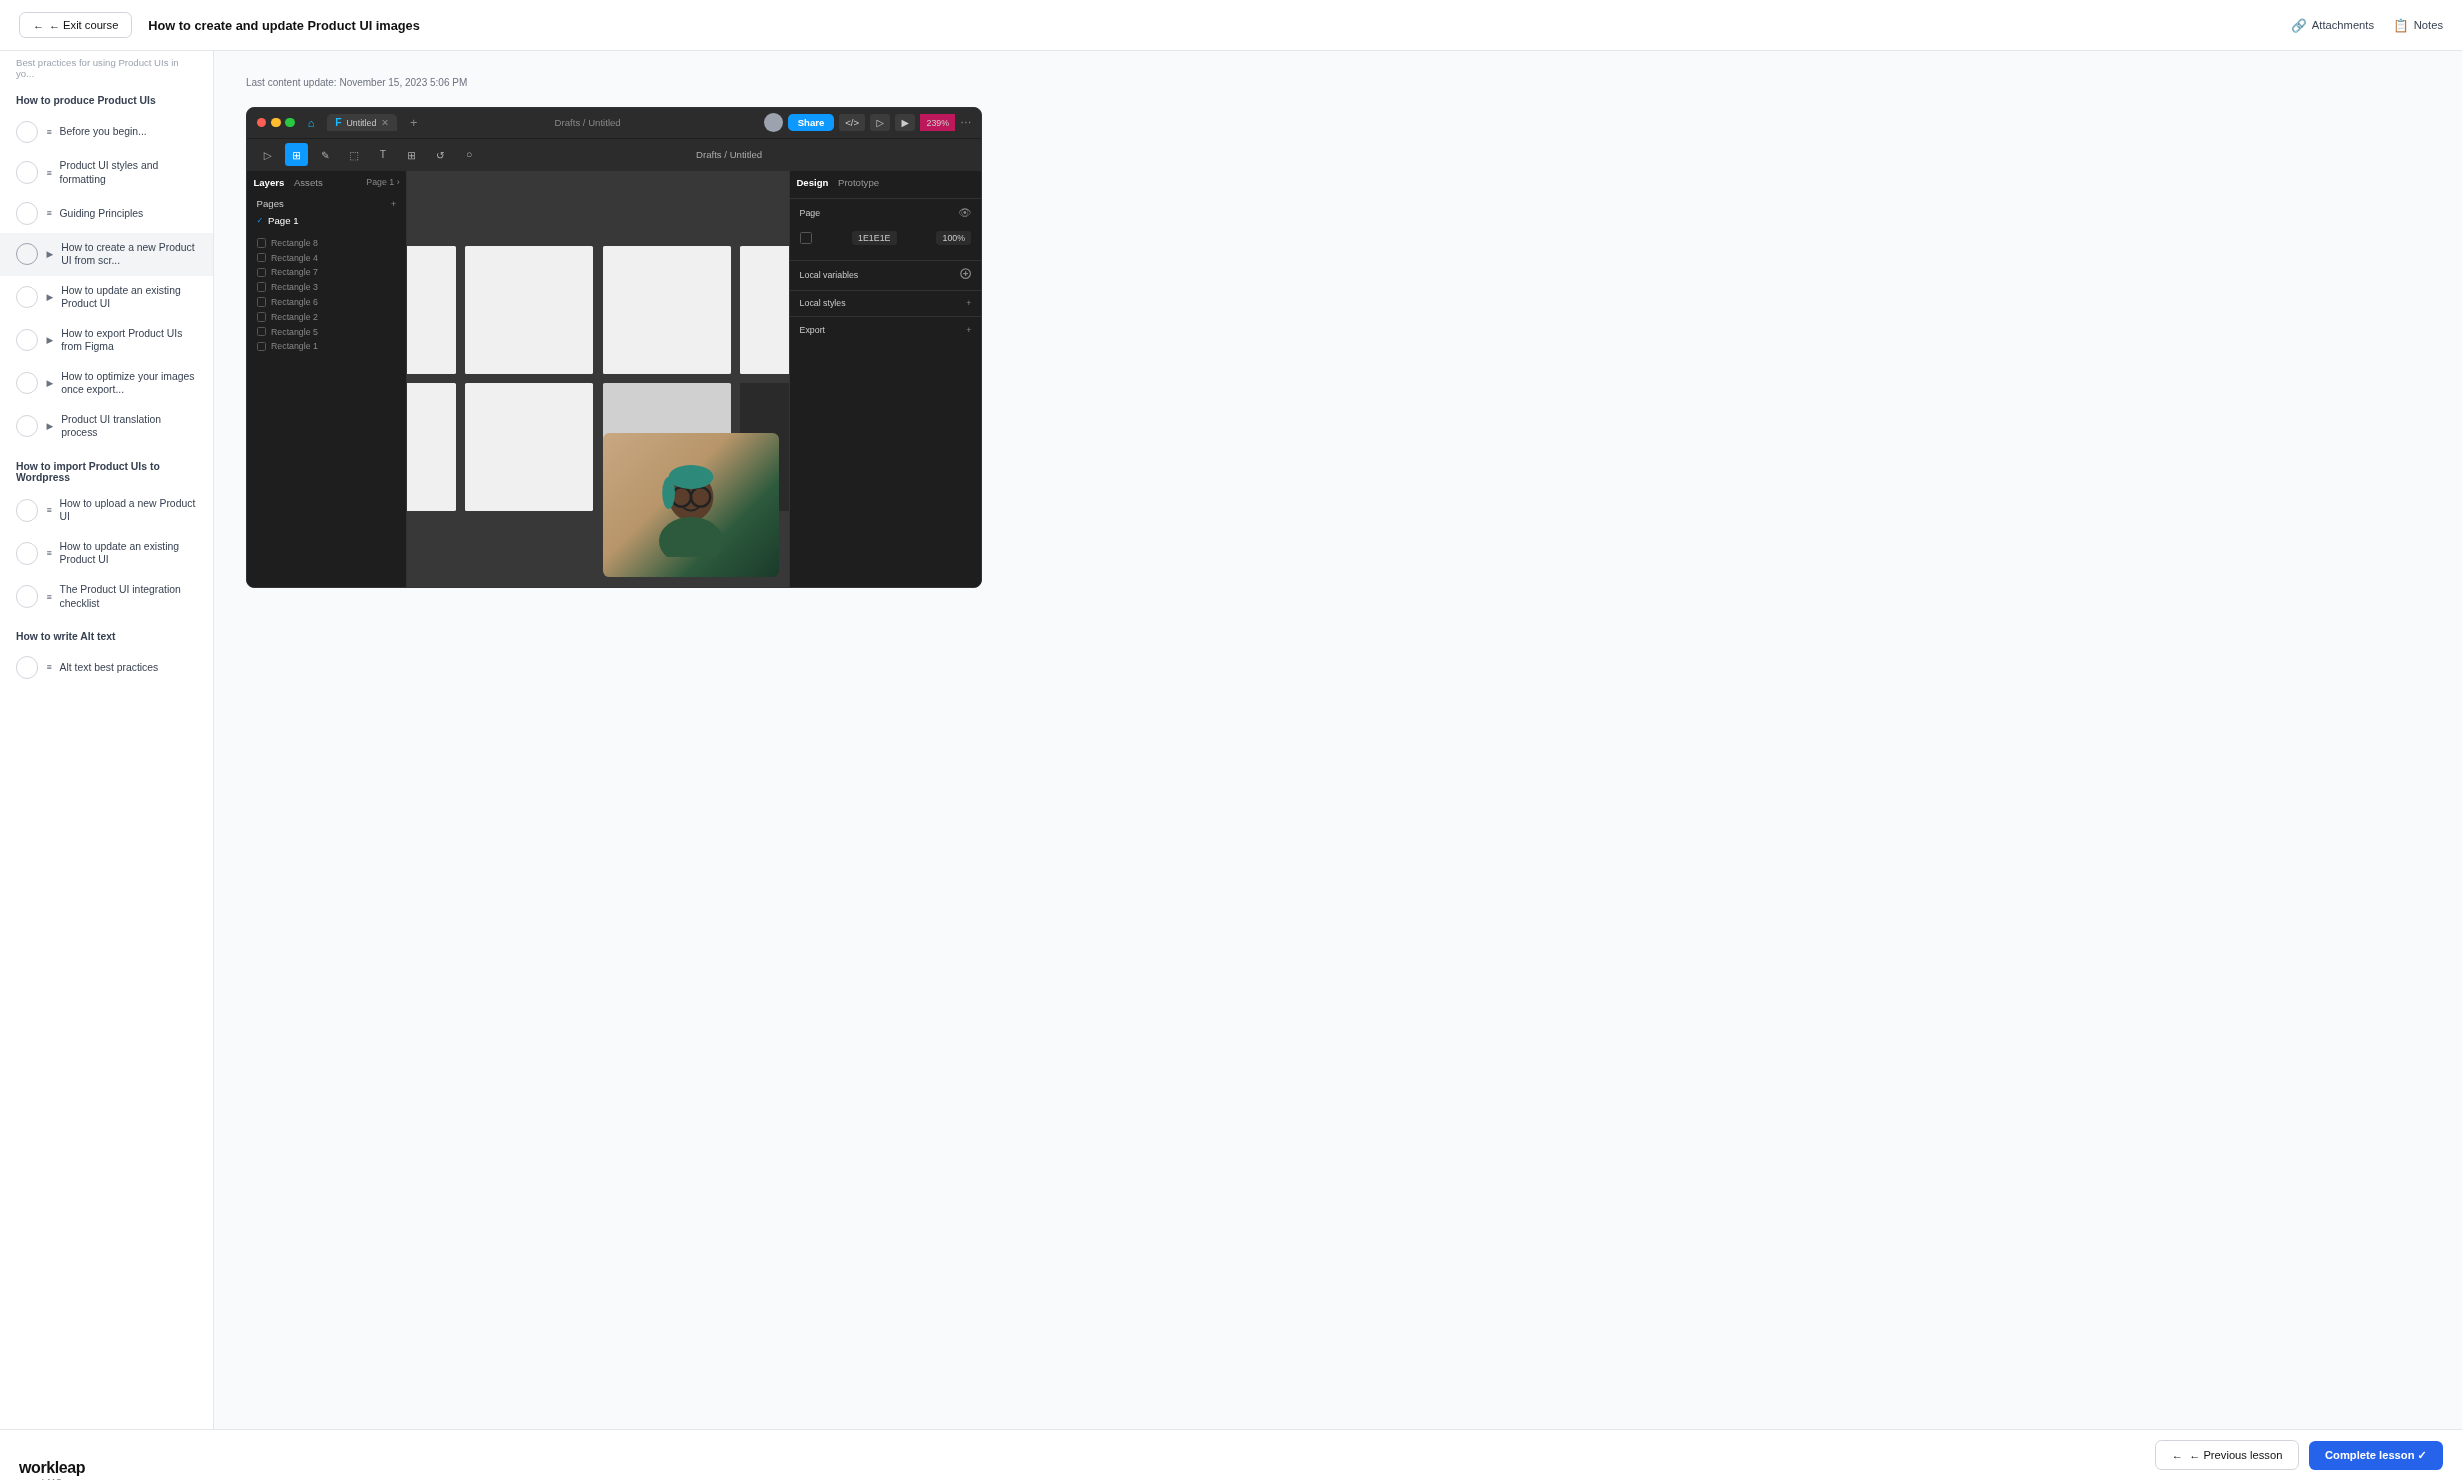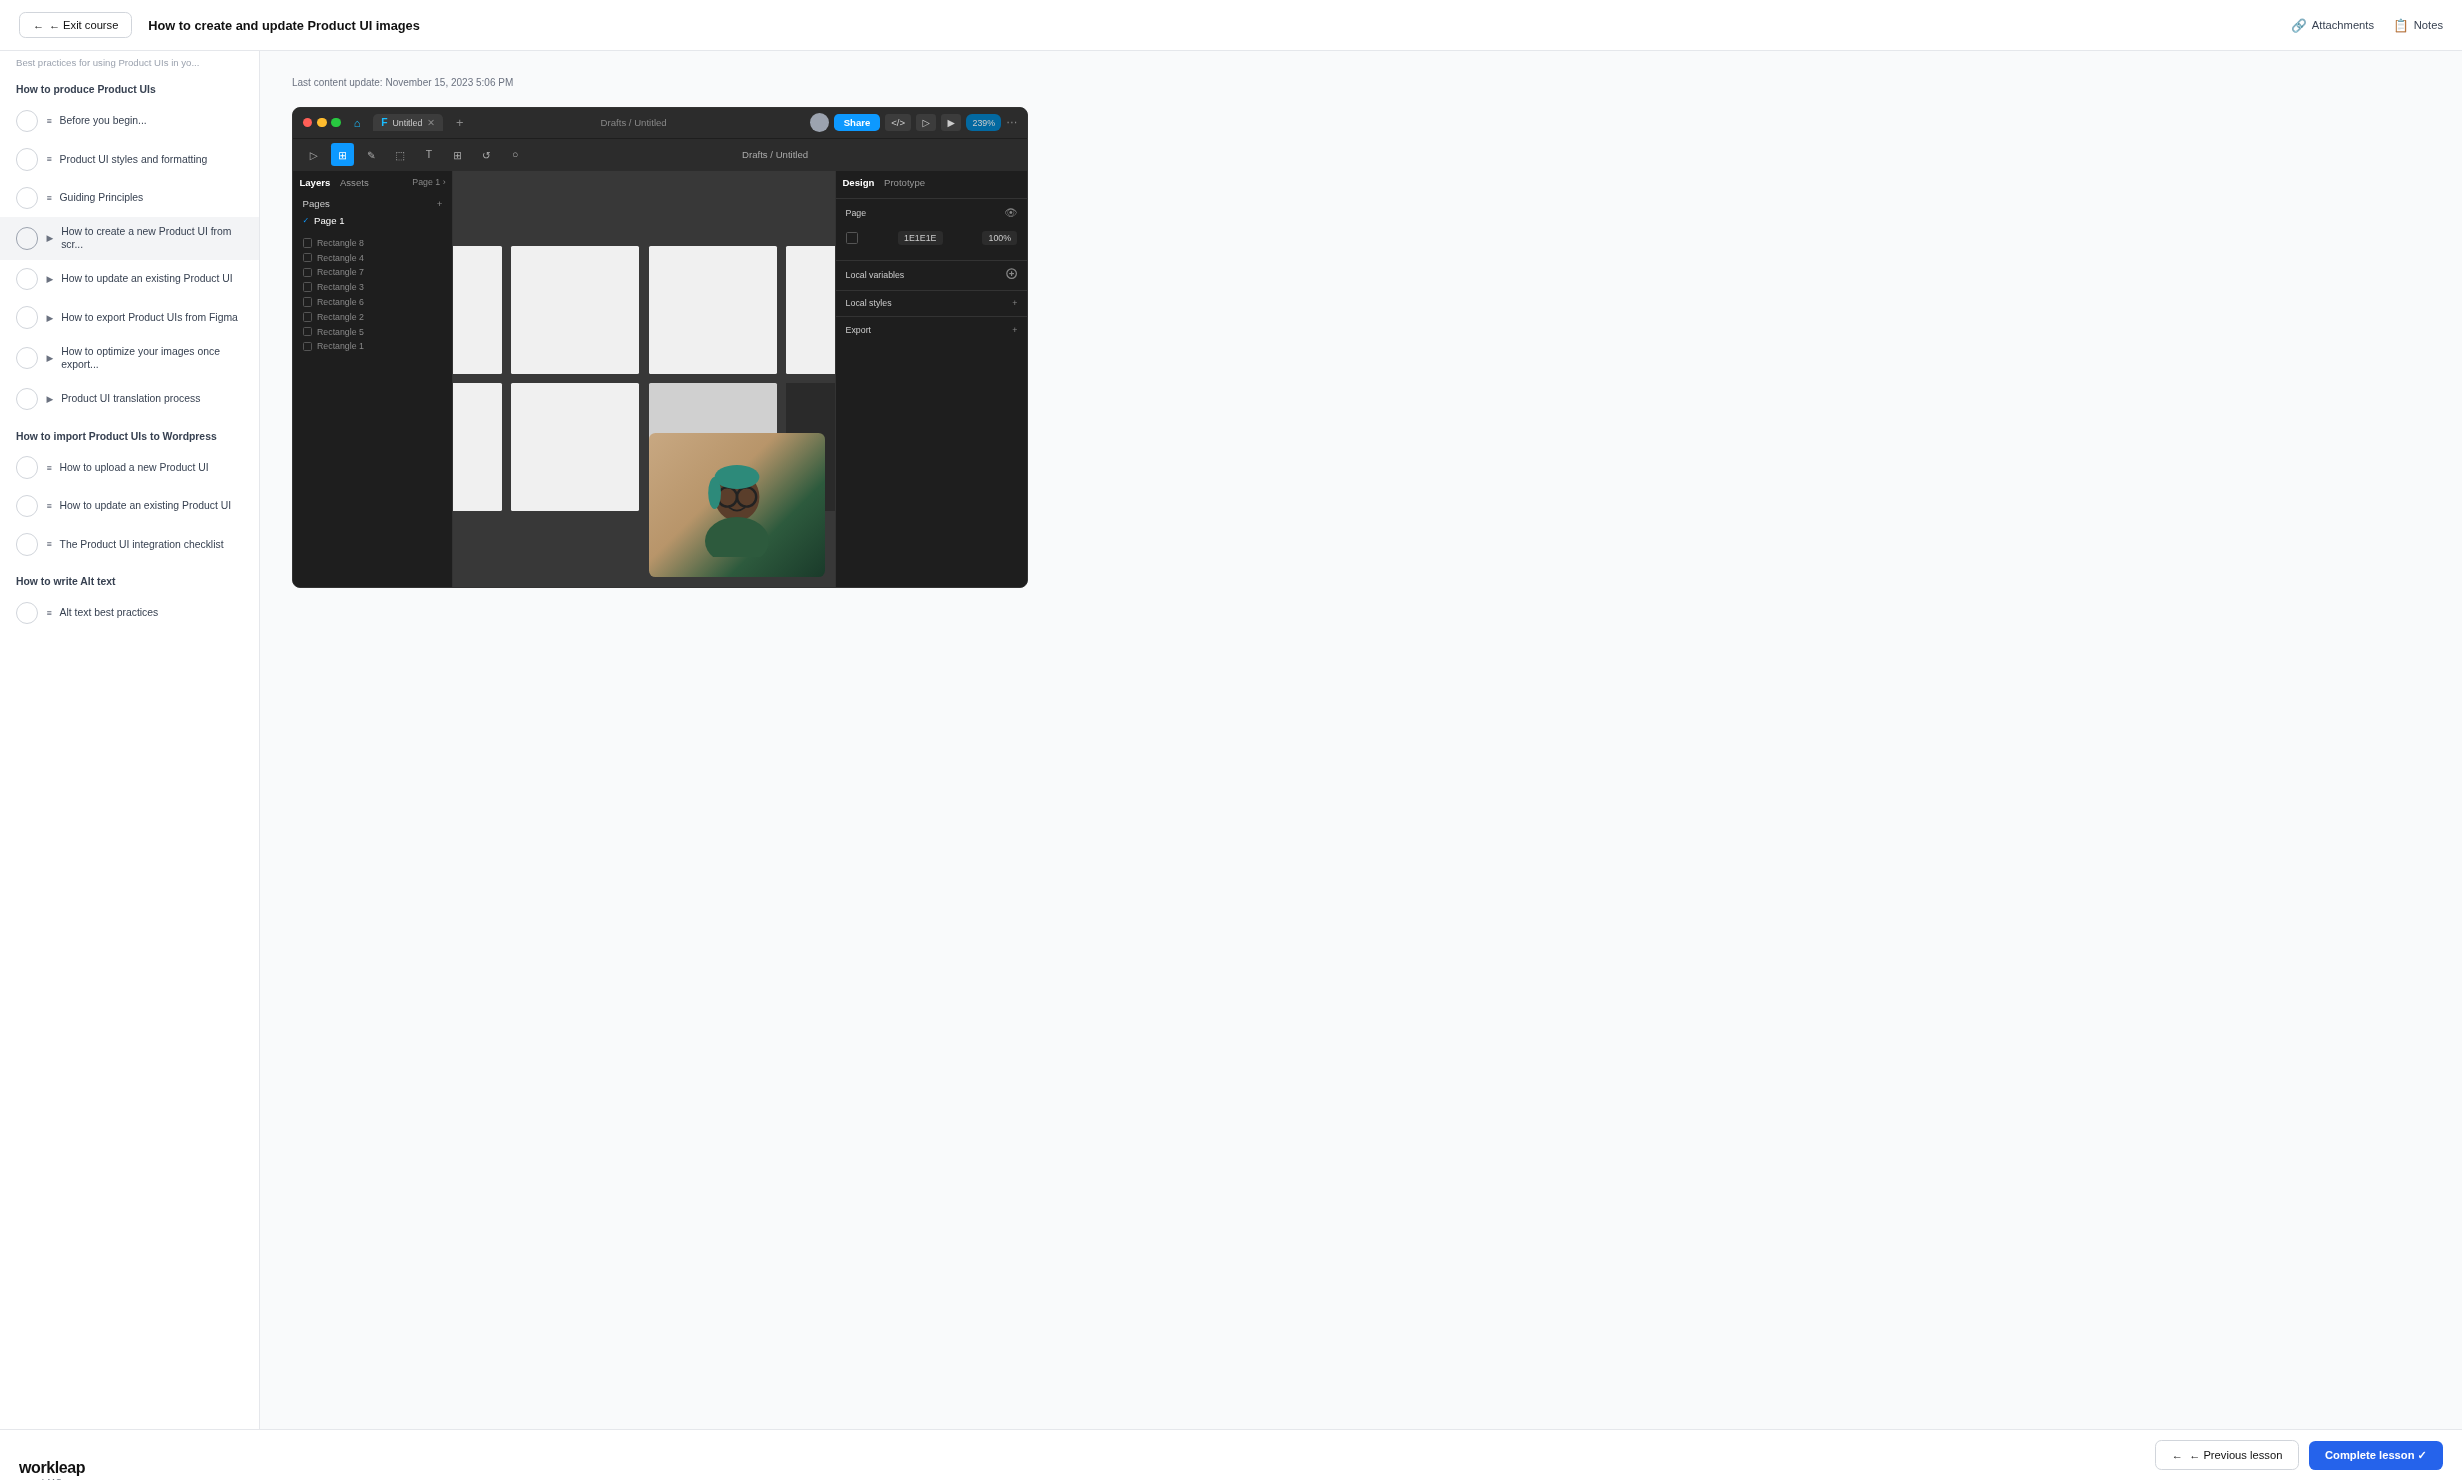--- a/index.html
+++ b/index.html
@@ -20,21 +20,21 @@
     .nav-action-btn {
       display: flex; align-items: center; gap: 4.8px; background: none; border: none;
       cursor: pointer; font-size: 11.2px; color: #374151; font-weight: 500;
     }
 
     
     .main-layout { display: flex; flex: 1; overflow: hidden; }
 
     
     .sidebar {
-      width: 260px; flex-shrink: 0; border-right: 0.8px solid #e5e7eb;
+      width: 214px; flex-shrink: 0; border-right: 0.8px solid #e5e7eb;
       overflow-y: auto; background: #fff; padding-bottom: 64px;
     }
     .sidebar-section-title {
       padding: 12.8px 16px 6.4px; font-size: 10.4px; font-weight: 700; color: #374151;
     }
     .sidebar-item {
       display: flex; align-items: center; gap: 8px; padding: 8px 16px;
       cursor: pointer; font-size: 10.4px; color: #374151;
     }
     .sidebar-item.active { background: #f3f4f6; font-weight: 500; }
@@ -77,21 +77,21 @@
     .figma-tab .fig-icon { color: #1abcfe; font-size: 10.4px; font-weight: 700; }
     .figma-plus { color: #888; margin-left: 6.4px; font-size: 12.8px; cursor: pointer; }
     .figma-share-btn {
       background: #0d99ff; color: #fff; border: none; border-radius: 4.8px;
       padding: 3.2px 9.6px; font-size: 9.6px; cursor: pointer; font-weight: 600;
     }
     .figma-icon-btn {
       background: #3c3c3c; border: none; border-radius: 3.2px; color: #ccc;
       padding: 3.2px 6.4px; font-size: 9.6px; cursor: pointer;
     }
-    .figma-zoom { background: #0369a1; border-radius: 6px; padding: 3.2px 6.4px; font-size: 8.8px; color: #ccc; }
+    .figma-zoom { background: #be185d; border-radius: 0; padding: 3.2px 6.4px; font-size: 8.8px; color: #ccc; }
 
     
     .figma-toolbar {
       background: #2c2c2c; padding: 4.8px 9.6px; display: flex; align-items: center;
       gap: 6.4px; border-top: 0.8px solid #1e1e1e;
     }
     .figma-tool {
       width: 22.4px; height: 22.4px; border-radius: 3.2px; display: flex; align-items: center;
       justify-content: center; font-size: 10.4px; color: #aaa; cursor: pointer;
     }

